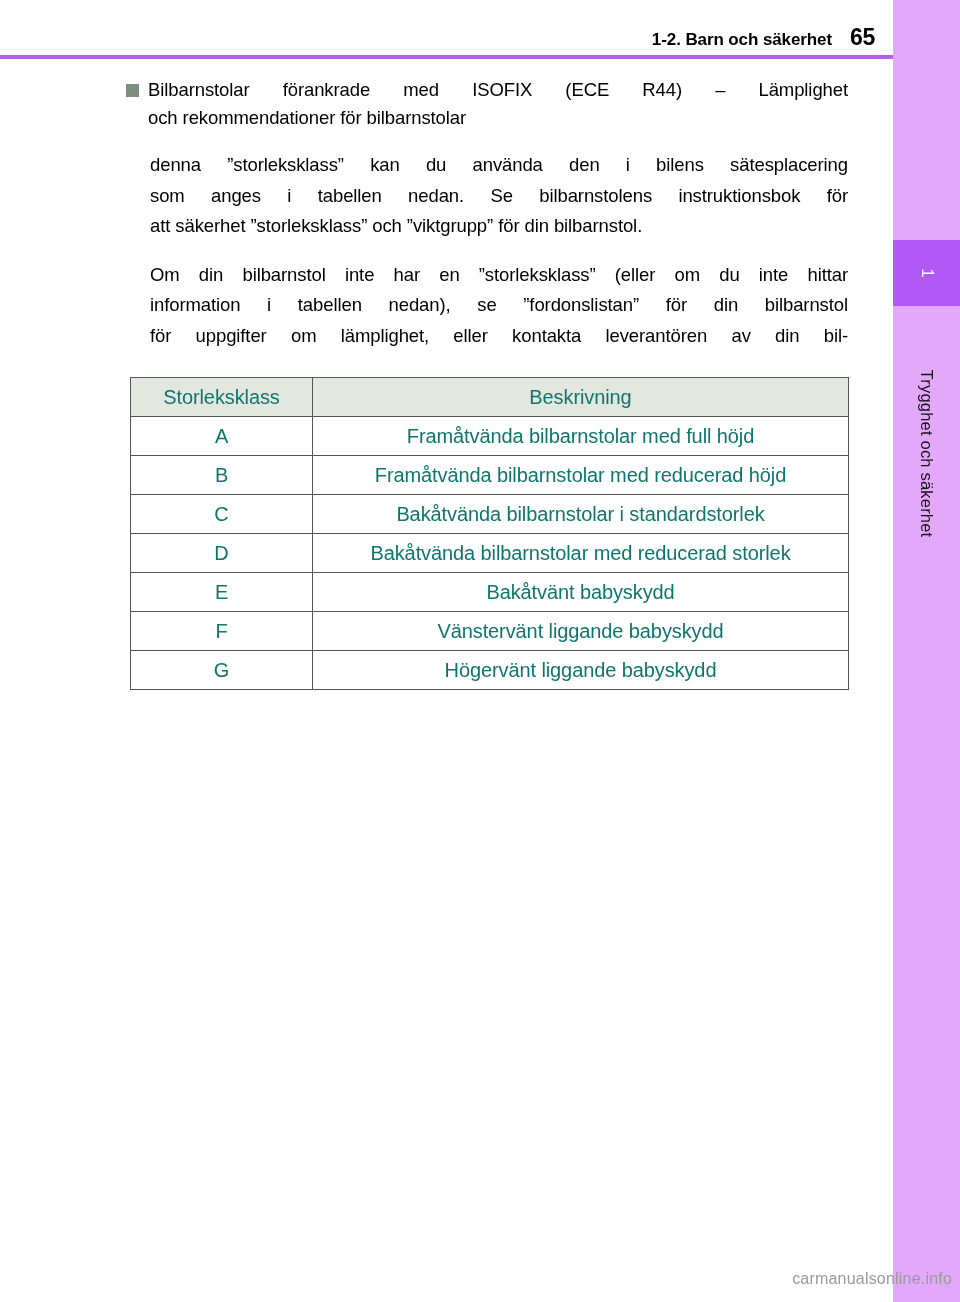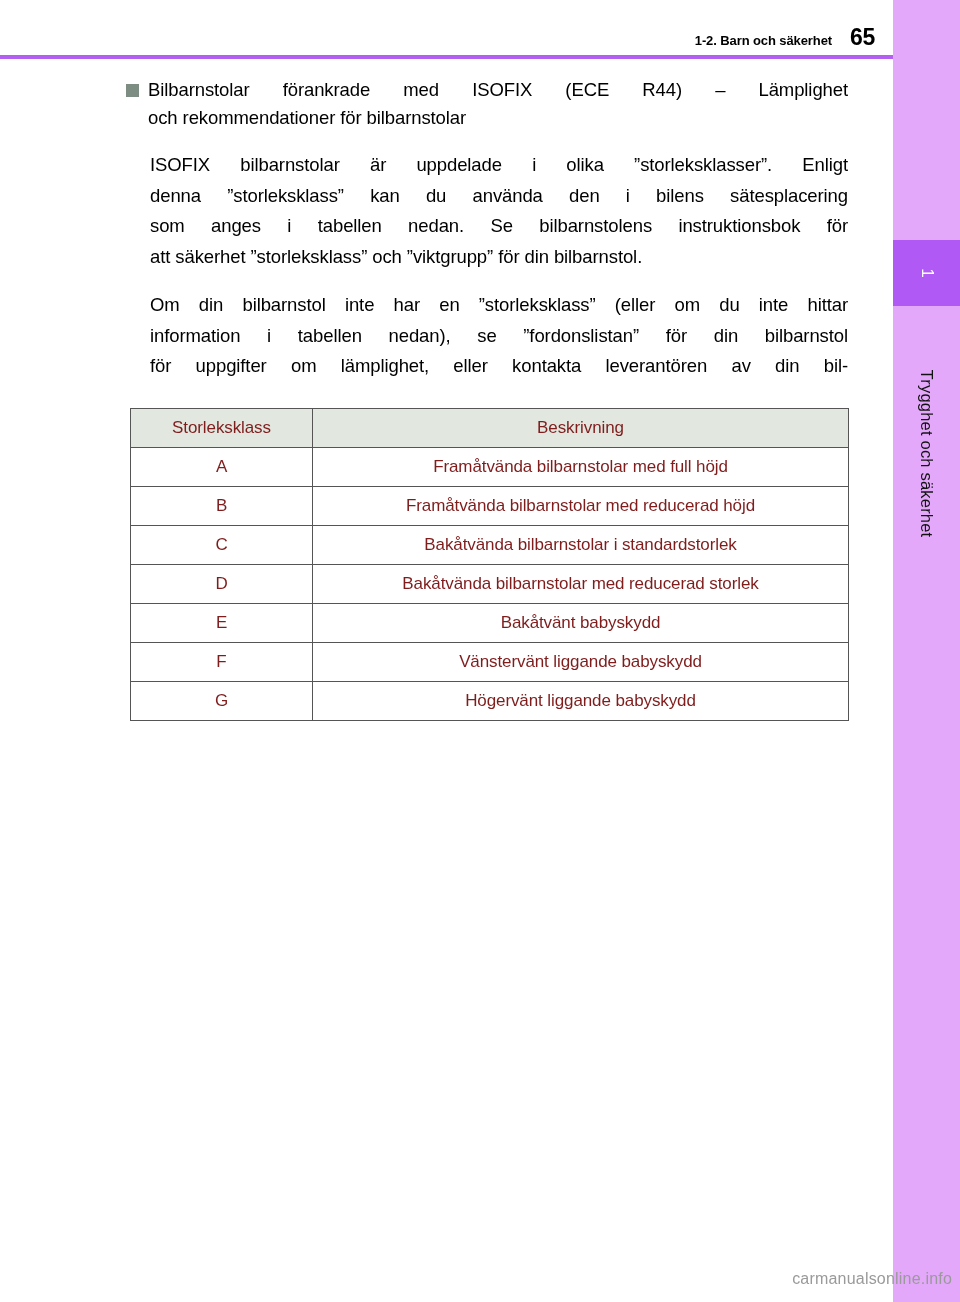--- a/index.html
+++ b/index.html
@@ -70,21 +70,21 @@
   .runhead {
     position: absolute;
     top: 24px;
     left: 0;
     width: 893px;
     height: 32px;
     text-align: right;
     white-space: nowrap;
   }
   .runhead-title {
-    font-size: 13px;
+    font-size: 17px;
     font-weight: bold;
     color: #000000;
     letter-spacing: -0.1px;
   }
   .runhead-page {
     font-size: 23px;
     font-weight: bold;
     color: #000000;
     margin-left: 18px;
     margin-right: 18px;
@@ -167,22 +167,22 @@
     width: 718px;
     table-layout: fixed;
     border: 1.6px solid #555555;
   }
   table.isofix col.c1 { width: 182px; }
   table.isofix col.c2 { width: 536px; }
   table.isofix th,
   table.isofix td {
     border: 1.3px solid #555555;
     text-align: center;
-    font-size: 17px;
-    color: #7f1d1d;
+    font-size: 20px;
+    color: #0f766e;
     height: 38px;
     padding: 0 6px;
     letter-spacing: -0.1px;
     font-weight: normal;
   }
   table.isofix thead th {
     background: #e2e8e0;
   }
 
   
@@ -223,21 +223,20 @@
 
     <div class="heading-row">
       <div class="bullet-square"></div>
       <div class="heading-text">
         <span class="jline">Bilbarnstolar förankrade med ISOFIX (ECE R44) – Lämplighet</span>
         <span>och rekommendationer för bilbarnstolar</span>
       </div>
     </div>
 
     <div class="para">
-      <span class="jline">ISOFIX bilbarnstolar är uppdelade i olika ”storleksklasser”. Enligt</span>
       <span class="jline">denna ”storleksklass” kan du använda den i bilens sätesplacering</span>
       <span class="jline">som anges i tabellen nedan. Se bilbarnstolens instruktionsbok för</span>
       <span class="lastline">att säkerhet ”storleksklass” och ”viktgrupp” för din bilbarnstol.</span>
     </div>
 
     <div class="para">
       <span class="jline">Om din bilbarnstol inte har en ”storleksklass” (eller om du inte hittar</span>
       <span class="jline">information i tabellen nedan), se ”fordonslistan” för din bilbarnstol</span>
       <span class="jline">för uppgifter om lämplighet, eller kontakta leverantören av din bil-</span>
     </div>

